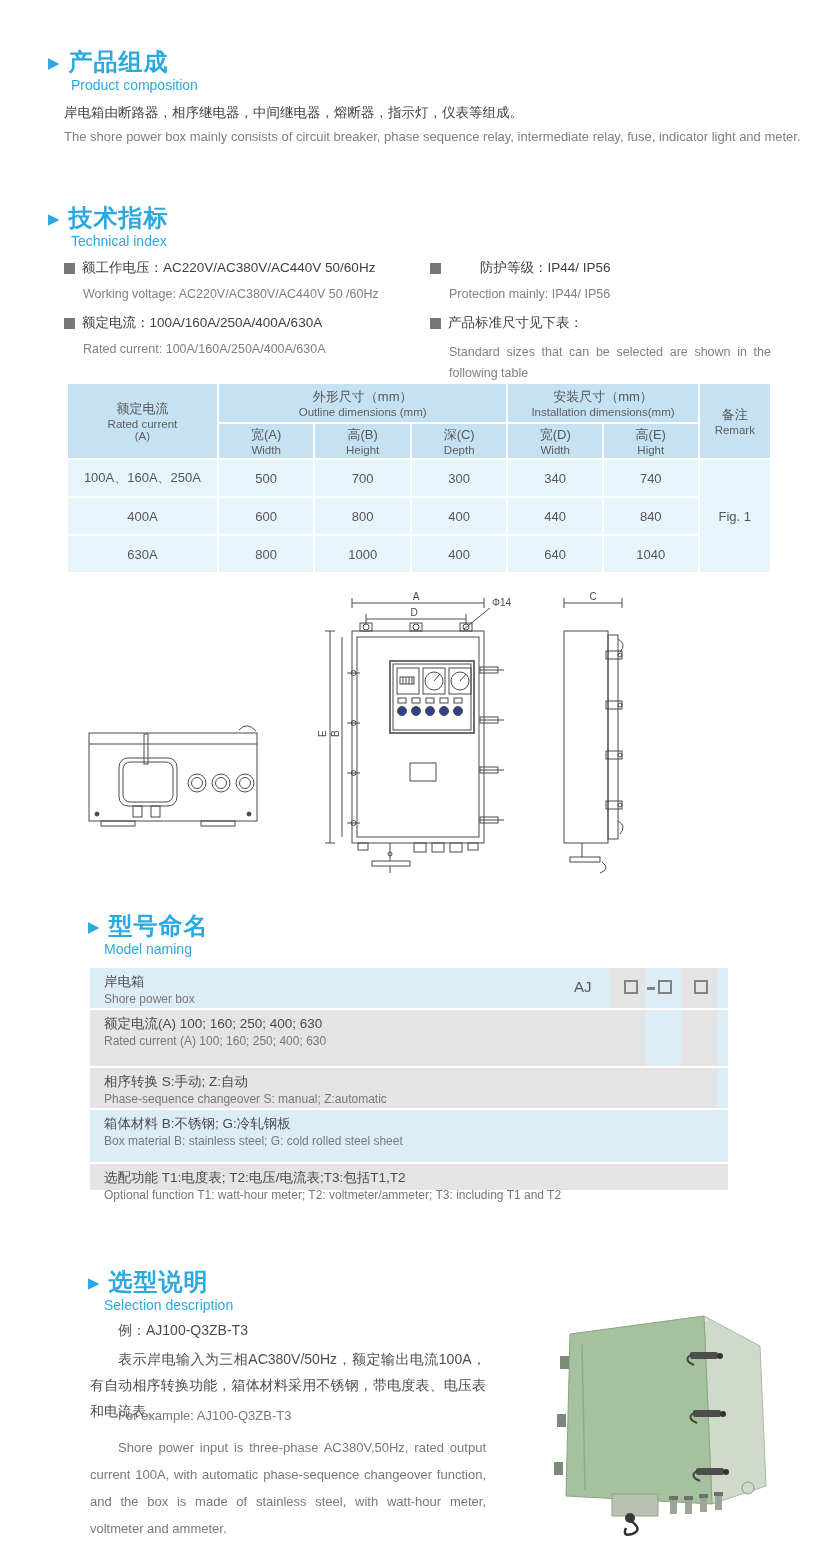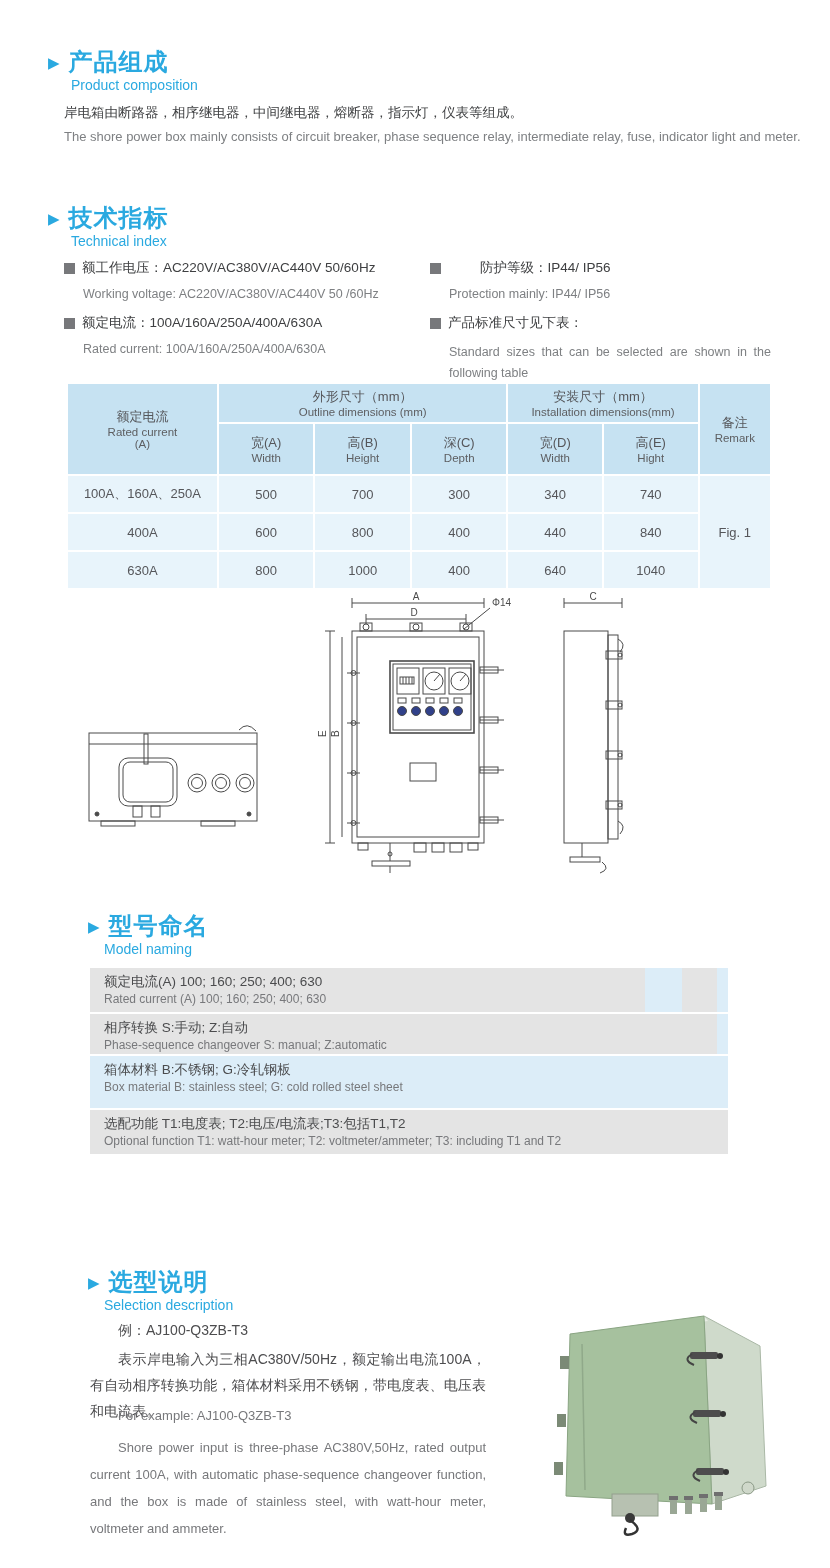--- a/index.html
+++ b/index.html
@@ -29,25 +29,25 @@
   table.size{border-collapse:separate;border-spacing:2px;background:#fff;table-layout:fixed;}
   table.size th{background:var(--table-header-bg);font-weight:normal;}
   table.size td{background:var(--table-body-bg);}
   table.size th,table.size td{text-align:center;vertical-align:middle;color:#55565a;padding:2px 2px;}
   .h-cn{font-size:13px;} .h-en{font-size:11.5px;color:#5d5e61;} .cell{font-size:13px;}
   
   .mrow{position:relative;width:638px;margin-bottom:2px;padding:5px 0 0 14px;}
   .mrow .cn{font-size:13.5px;color:#4b4c4e;}
   .mrow .en{font-size:12px;color:#77787b;margin-top:1px;}
   .r1{height:40px;background:linear-gradient(to right,var(--row-blue) 0 520px,var(--row-gray) 520px 555px,var(--row-blue) 555px 592px,var(--row-gray) 592px 627px,var(--row-blue) 627px 100%);}
-  .r2{height:44px;background:linear-gradient(to right,var(--row-gray) 0 555px,var(--row-blue) 555px 592px,var(--row-gray) 592px 627px,var(--row-blue) 627px 100%);}
+  .r2{height:56px;background:linear-gradient(to right,var(--row-gray) 0 555px,var(--row-blue) 555px 592px,var(--row-gray) 592px 627px,var(--row-blue) 627px 100%);}
   .r3{height:40px;background:linear-gradient(to right,var(--row-blue) 0 592px,var(--row-gray) 592px 627px,var(--row-blue) 627px 100%);}
   .r4{height:40px;background:linear-gradient(to right,var(--row-gray) 0 627px,var(--row-blue) 627px 100%);}
   .r5{height:52px;background:var(--row-blue);}
-  .r6{height:44px;background:var(--row-gray);}
+  .r6{height:26px;background:var(--row-gray);}
   .code-aj{position:absolute;left:484px;top:10px;font-size:15px;color:#55565a;}
   .code-box{position:absolute;top:12px;width:14px;height:14px;border:2px solid #808285;background:transparent;}
   .code-dash{position:absolute;top:19px;width:8px;height:2.5px;background:#808285;}
   svg text{font-family:"Liberation Sans","DejaVu Sans",sans-serif;}
 </style>
 </head>
 <body>
 
 <div class="page">
 
@@ -110,21 +110,21 @@
       </th>
       <th colspan="2">
         <div class="h-cn">安装尺寸（mm）</div>
         <div class="h-en">Installation dimensions(mm)</div>
       </th>
       <th rowspan="2">
         <div class="h-cn">备注</div>
         <div class="h-en">Remark</div>
       </th>
     </tr>
-    <tr style="height:50px;">
+    <tr style="height:34px;">
       <th>
             <div class="h-cn">宽(A)</div>
             <div class="h-en">Width</div>
           </th>
       <th>
             <div class="h-cn">高(B)</div>
             <div class="h-en">Height</div>
           </th>
       <th>
             <div class="h-cn">深(C)</div>
@@ -298,20 +298,29 @@
     </g>
   </svg>
 
   <div class="abs sec-title" style="left:88px;top:910px;">
     <span class="arrow">▶</span>
     <span class="title-cn">型号命名</span>
   </div>
   <div class="abs title-en" style="left:104px;top:941px;">Model naming</div>
 
   <div class="abs" style="left:90px;top:968px;">
+    <div class="mrow r1">
+      <div class="cn">岸电箱</div>
+      <div class="en">Shore power box</div>
+      <span class="code-aj">AJ</span>
+      <span class="code-box" style="left:534px;"></span>
+      <span class="code-dash" style="left:557px;"></span>
+      <span class="code-box" style="left:568px;"></span>
+      <span class="code-box" style="left:604px;"></span>
+    </div>
     <div class="mrow r2">
       <div class="cn">额定电流(A)  100; 160; 250; 400; 630</div>
       <div class="en">Rated current (A)  100; 160; 250; 400; 630</div>
     </div>
     <div class="mrow r4">
       <div class="cn">相序转换  S:手动; Z:自动</div>
       <div class="en">Phase-sequence changeover  S: manual;  Z:automatic</div>
     </div>
     <div class="mrow r5">
       <div class="cn">箱体材料  B:不锈钢;  G:冷轧钢板</div>

